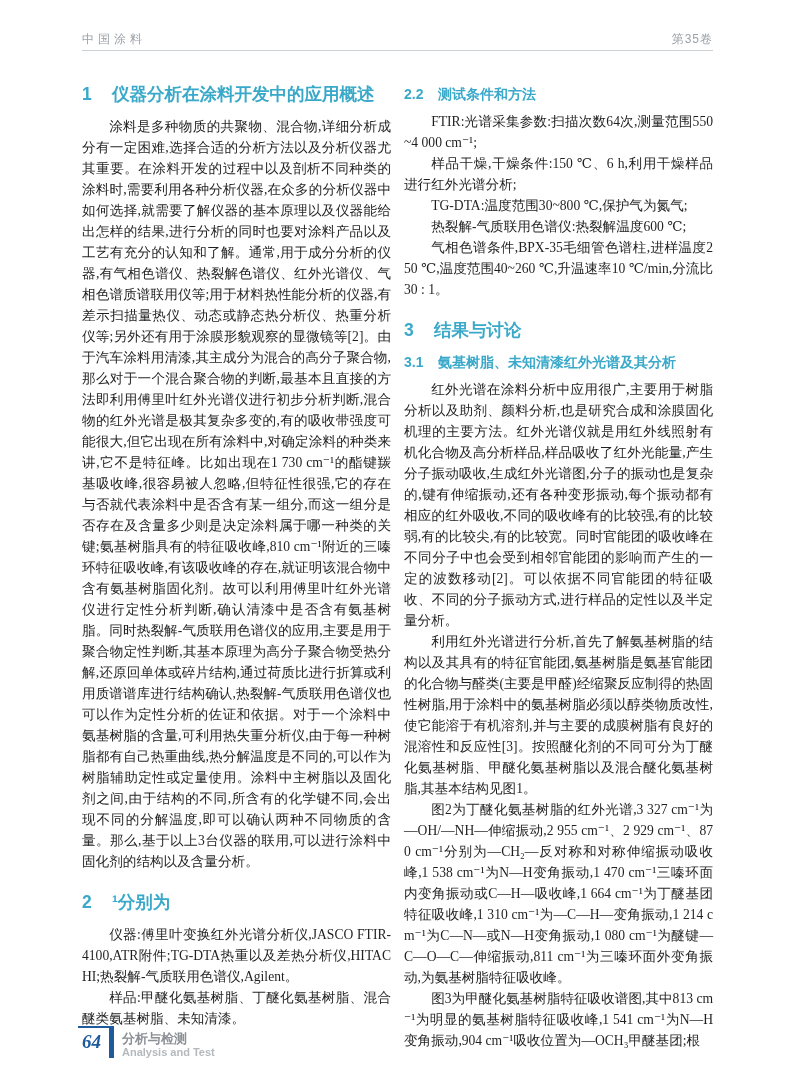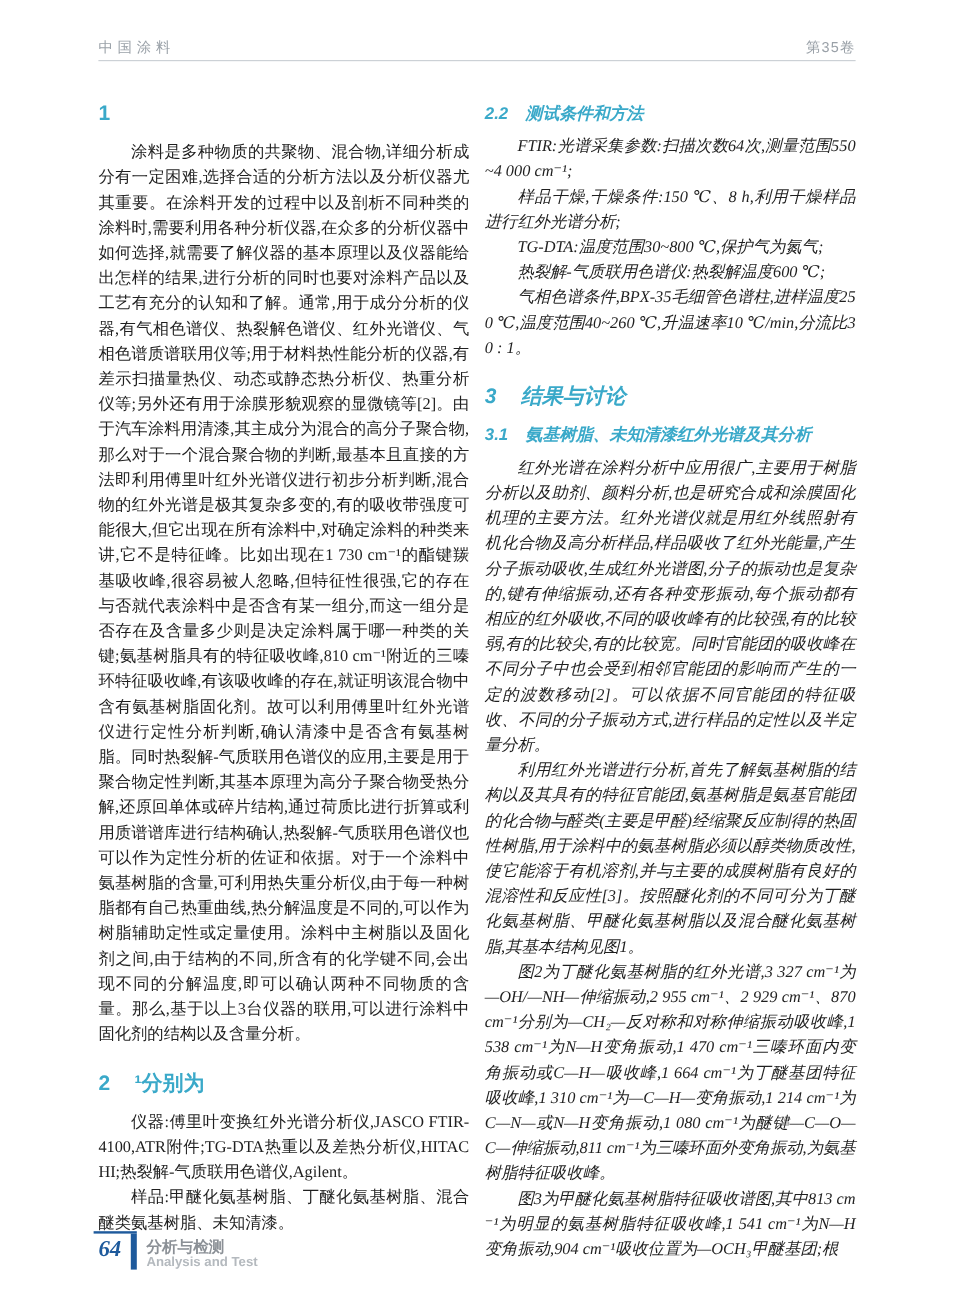--- a/index.html
+++ b/index.html
@@ -25,21 +25,21 @@
   .run-header .volume { letter-spacing: 1px; text-align: center; }
   .header-rule {
     position: absolute;
     left: 82px; top: 50px; width: 631px; height: 1px;
     background: #ccd1d6;
   }
 
   
   .col { position: absolute; top: 82px; width: 309px; }
   .col-left  { left: 82px; }
-  .col-right { left: 404px; font-style: italic; }
+  .col-right { left: 404px; }
 
   .h-section {
     display: flex;
     color: #3aa9c9;
     font-family: "Liberation Sans", sans-serif;
     font-weight: bold;
     font-size: 17.5px;
     line-height: 24px;
     margin: 0 0 10px 0;
   }
@@ -102,39 +102,40 @@
 
   <div class="run-header">
     <span class="journal">中国涂料</span>
     <span class="volume">第35卷</span>
   </div>
   <div class="header-rule"></div>
 
   <div class="col col-left">
     <div class="h-section">
       <span class="num">1</span>
+      <span>仪器分析在涂料开发中的应用概述</span>
     </div>
     <p class="para">涂料是多种物质的共聚物、混合物,详细分析成分有一定困难,选择合适的分析方法以及分析仪器尤其重要。在涂料开发的过程中以及剖析不同种类的涂料时,需要利用各种分析仪器,在众多的分析仪器中如何选择,就需要了解仪器的基本原理以及仪器能给出怎样的结果,进行分析的同时也要对涂料产品以及工艺有充分的认知和了解。通常,用于成分分析的仪器,有气相色谱仪、热裂解色谱仪、红外光谱仪、气相色谱质谱联用仪等;用于材料热性能分析的仪器,有差示扫描量热仪、动态或静态热分析仪、热重分析仪等;另外还有用于涂膜形貌观察的显微镜等[2]。由于汽车涂料用清漆,其主成分为混合的高分子聚合物,那么对于一个混合聚合物的判断,最基本且直接的方法即利用傅里叶红外光谱仪进行初步分析判断,混合物的红外光谱是极其复杂多变的,有的吸收带强度可能很大,但它出现在所有涂料中,对确定涂料的种类来讲,它不是特征峰。比如出现在1 730 cm⁻¹的酯键羰基吸收峰,很容易被人忽略,但特征性很强,它的存在与否就代表涂料中是否含有某一组分,而这一组分是否存在及含量多少则是决定涂料属于哪一种类的关键;氨基树脂具有的特征吸收峰,810 cm⁻¹附近的三嗪环特征吸收峰,有该吸收峰的存在,就证明该混合物中含有氨基树脂固化剂。故可以利用傅里叶红外光谱仪进行定性分析判断,确认清漆中是否含有氨基树脂。同时热裂解-气质联用色谱仪的应用,主要是用于聚合物定性判断,其基本原理为高分子聚合物受热分解,还原回单体或碎片结构,通过荷质比进行折算或利用质谱谱库进行结构确认,热裂解-气质联用色谱仪也可以作为定性分析的佐证和依据。对于一个涂料中氨基树脂的含量,可利用热失重分析仪,由于每一种树脂都有自己热重曲线,热分解温度是不同的,可以作为树脂辅助定性或定量使用。涂料中主树脂以及固化剂之间,由于结构的不同,所含有的化学键不同,会出现不同的分解温度,即可以确认两种不同物质的含量。那么,基于以上3台仪器的联用,可以进行涂料中固化剂的结构以及含量分析。</p>
 
     <div class="h-section spaced">
       <span class="num">2</span>
       <span>¹分别为</span>
     </div>
 
     <p class="para">仪器:傅里叶变换红外光谱分析仪,JASCO FTIR-4100,ATR附件;TG-DTA热重以及差热分析仪,HITACHI;热裂解-气质联用色谱仪,Agilent。</p>
     <p class="para">样品:甲醚化氨基树脂、丁醚化氨基树脂、混合醚类氨基树脂、未知清漆。</p>
   </div>
 
   <div class="col col-right">
     <div class="h-sub first">
       <span class="num">2.2</span>
       <span>测试条件和方法</span>
     </div>
     <p class="para">FTIR:光谱采集参数:扫描次数64次,测量范围550~4 000 cm⁻¹;</p>
-    <p class="para">样品干燥,干燥条件:150 ℃、8 h,利用干燥样品进行红外光谱分析;</p>
+    <p class="para">样品干燥,干燥条件:150 ℃、6 h,利用干燥样品进行红外光谱分析;</p>
     <p class="para">TG-DTA:温度范围30~800 ℃,保护气为氮气;</p>
     <p class="para">热裂解-气质联用色谱仪:热裂解温度600 ℃;</p>
     <p class="para">气相色谱条件,BPX-35毛细管色谱柱,进样温度250 ℃,温度范围40~260 ℃,升温速率10 ℃/min,分流比30 : 1。</p>
 
     <div class="h-section spaced">
       <span class="num">3</span>
       <span>结果与讨论</span>
     </div>
 
     <div class="h-sub">

